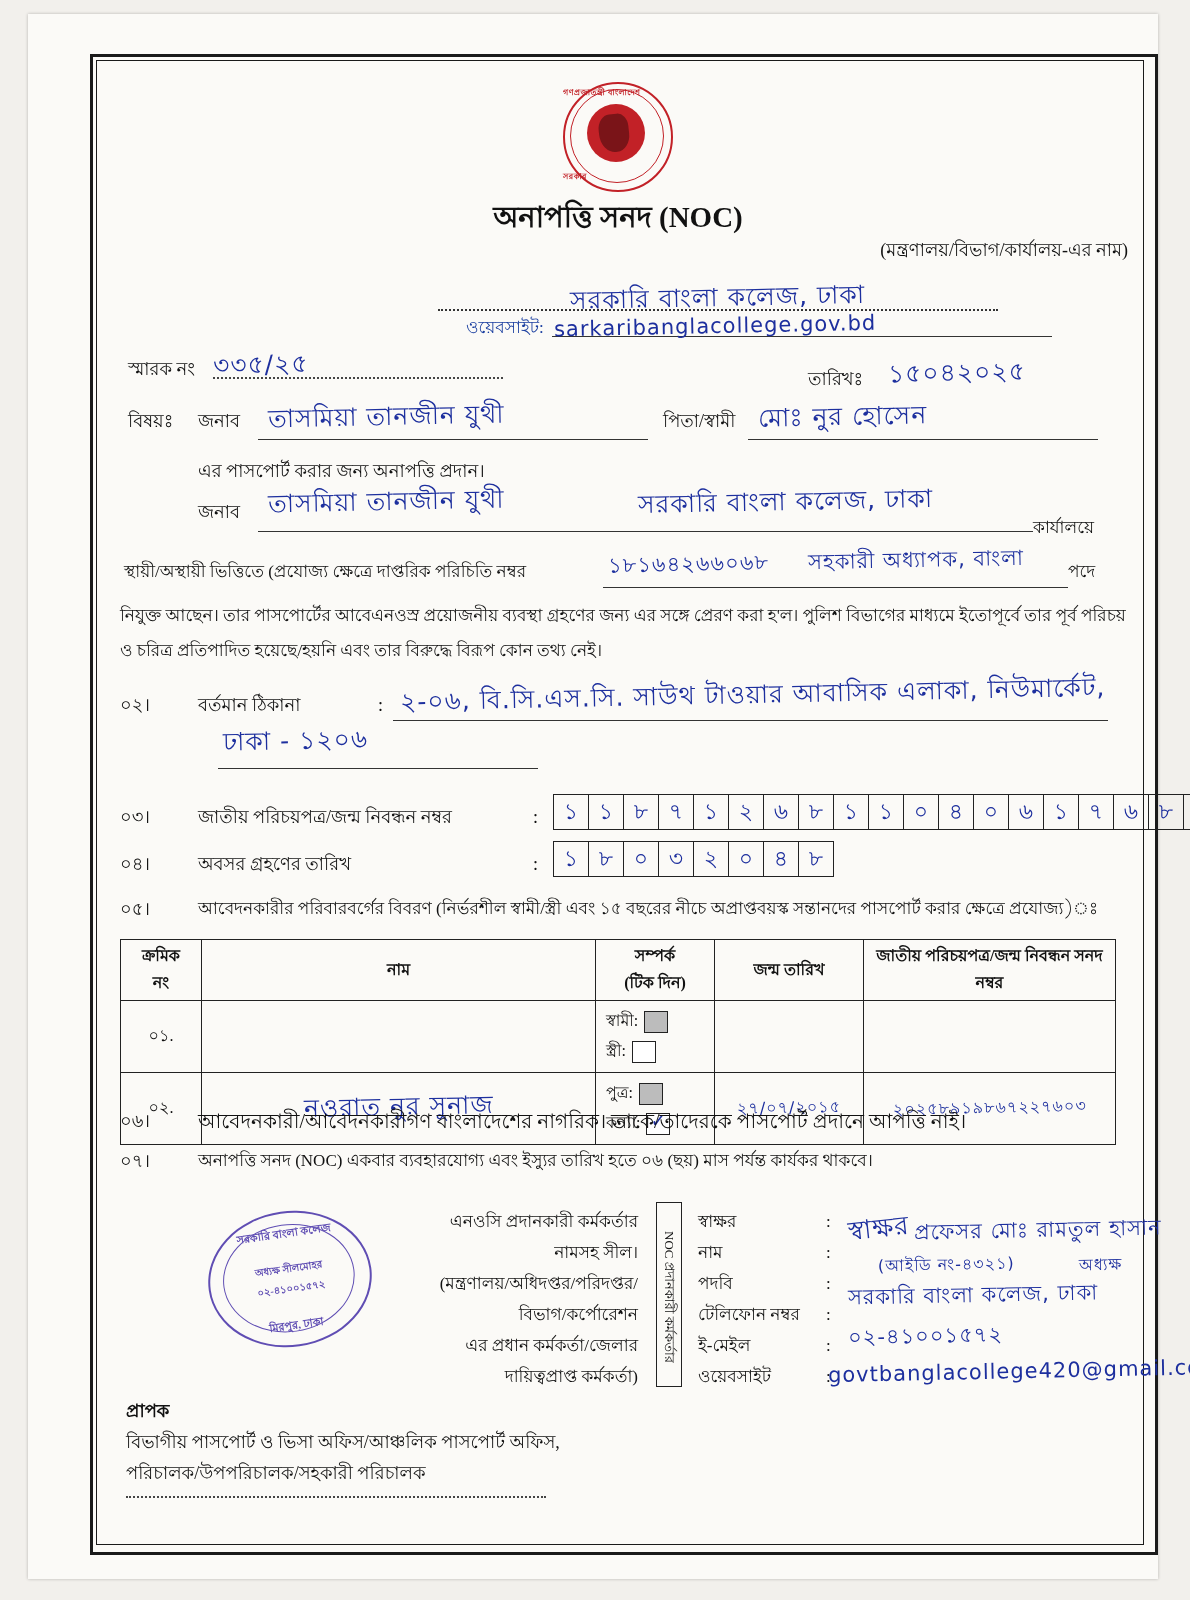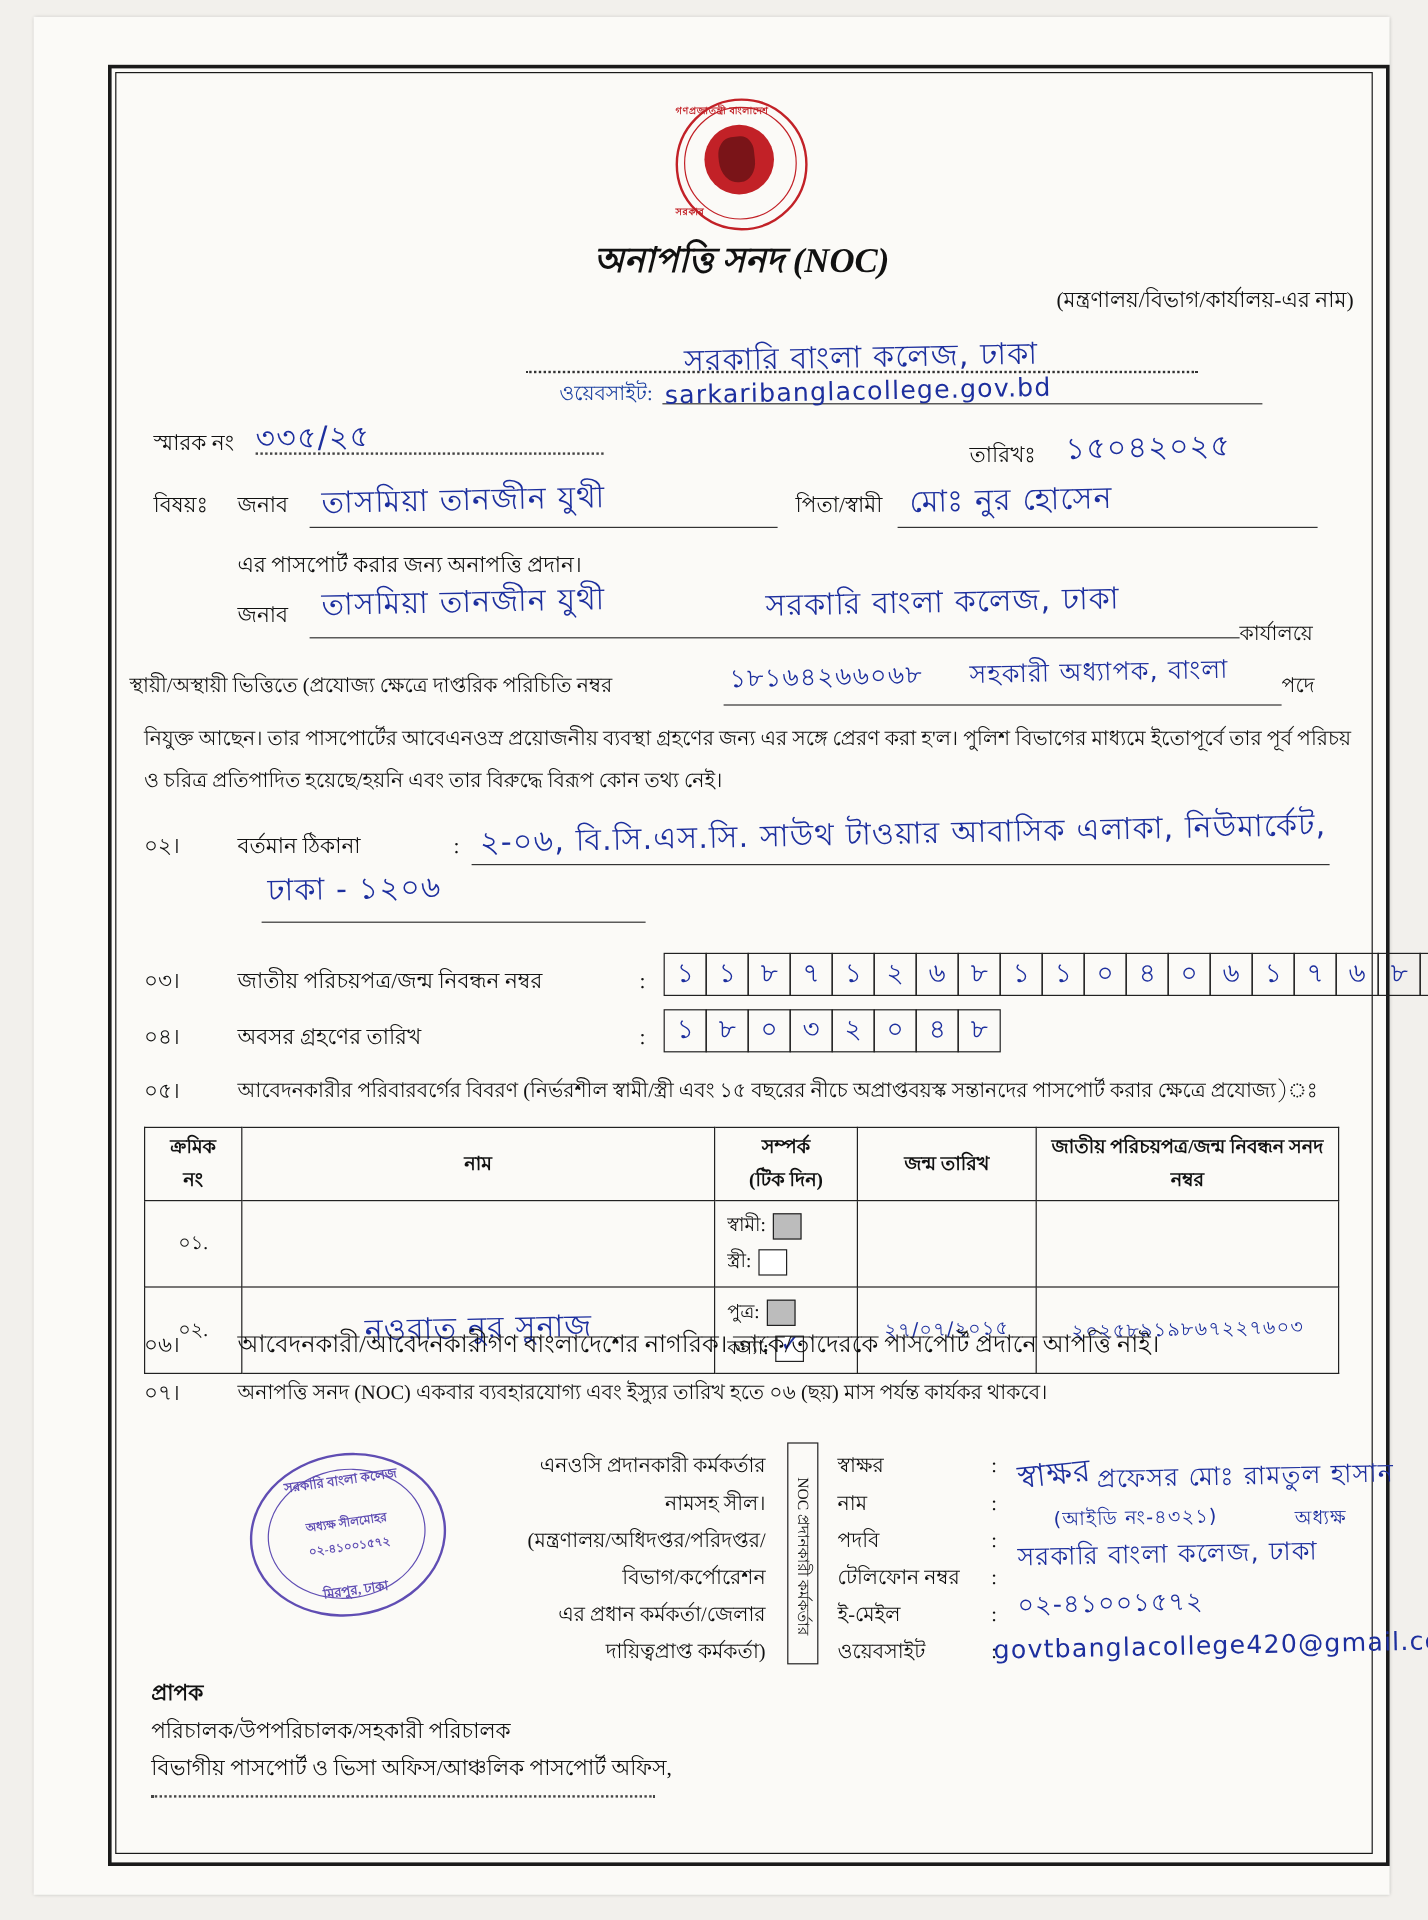--- a/index.html
+++ b/index.html
@@ -103,21 +103,20 @@
 
   
   .title {
     position: absolute;
     top: 128px;
     width: 1020px;
     text-align: center;
     font-size: 29px;
     font-weight: bold;
     color: #111;
-    font-style: italic;
   }
   .subtitle {
     position: absolute;
     top: 170px;
     width: 1020px;
     text-align: right;
     font-size: 18px;
     color: #111;
   }
 
@@ -355,21 +354,21 @@
 
       <div class="row-line" style="top:425px;">
         <span style="position:absolute;left:90px;top:6px;">জনাব</span>
         <span class="hw" style="position:absolute;left:160px;top:-4px;">তাসমিয়া তানজীন যুথী</span>
         <span class="hw" style="position:absolute;left:530px;top:-4px;">সরকারি বাংলা কলেজ, ঢাকা</span>
         <span style="position:absolute;left:925px;top:22px;font-size:17px;">কার্যালয়ে</span>
         <div class="solidline" style="position:absolute;left:150px;top:40px;width:775px;"></div>
       </div>
 
       <div class="row-line" style="top:485px;">
-        <span style="position:absolute;left:0;top:6px;font-size:17px;">স্থায়ী/অস্থায়ী ভিত্তিতে (প্রযোজ্য ক্ষেত্রে দাপ্তরিক পরিচিতি নম্বর</span>
+        <span style="position:absolute;left:16px;top:6px;font-size:17px;">স্থায়ী/অস্থায়ী ভিত্তিতে (প্রযোজ্য ক্ষেত্রে দাপ্তরিক পরিচিতি নম্বর</span>
         <span class="hw small" style="position:absolute;left:500px;top:-2px;">১৮১৬৪২৬৬০৬৮</span>
         <span class="hw small" style="position:absolute;left:700px;top:-6px;">সহকারী অধ্যাপক, বাংলা</span>
         <span style="position:absolute;left:960px;top:6px;font-size:17px;">পদে</span>
         <div class="solidline" style="position:absolute;left:495px;top:36px;width:465px;"></div>
       </div>
 
       <div class="row-line" style="top:535px;">
         <span style="position:absolute;left:12px;font-size:17px;">নিযুক্ত আছেন। তার পাসপোর্টের আবেএনওস্র প্রয়োজনীয় ব্যবস্থা গ্রহণের জন্য এর সঙ্গে প্রেরণ করা হ'ল। পুলিশ বিভাগের মাধ্যমে  ইতোপূর্বে তার পূর্ব পরিচয়</span>
       </div>
       <div class="row-line" style="top:570px;">
@@ -554,21 +553,21 @@
           <div class="hw tiny" style="margin-left:30px;">(আইডি নং-৪৩২১)</div>
           <div class="hw tiny" style="margin-left:60px;">অধ্যক্ষ</div>
           <div class="hw small">সরকারি বাংলা কলেজ, ঢাকা</div>
           <div class="hw small" style="margin-top:6px;">০২-৪১০০১৫৭২</div>
           <div class="hw small" style="margin-top:4px;margin-left:-20px;">govtbanglacollege420@gmail.com</div>
         </div>
       </div>
 
       <div class="recipient">
         <div style="font-weight:bold;">প্রাপক</div>
+        <div>বিভাগীয় পাসপোর্ট ও ভিসা অফিস/আঞ্চলিক পাসপোর্ট অফিস,</div>
         <div>পরিচালক/উপপরিচালক/সহকারী পরিচালক</div>
-        <div>বিভাগীয় পাসপোর্ট ও ভিসা অফিস/আঞ্চলিক পাসপোর্ট অফিস,</div>
       </div>
       <div class="recip-dots"></div>
 
 
     </div>
   </div>
 </div>
 
 </body></html>

